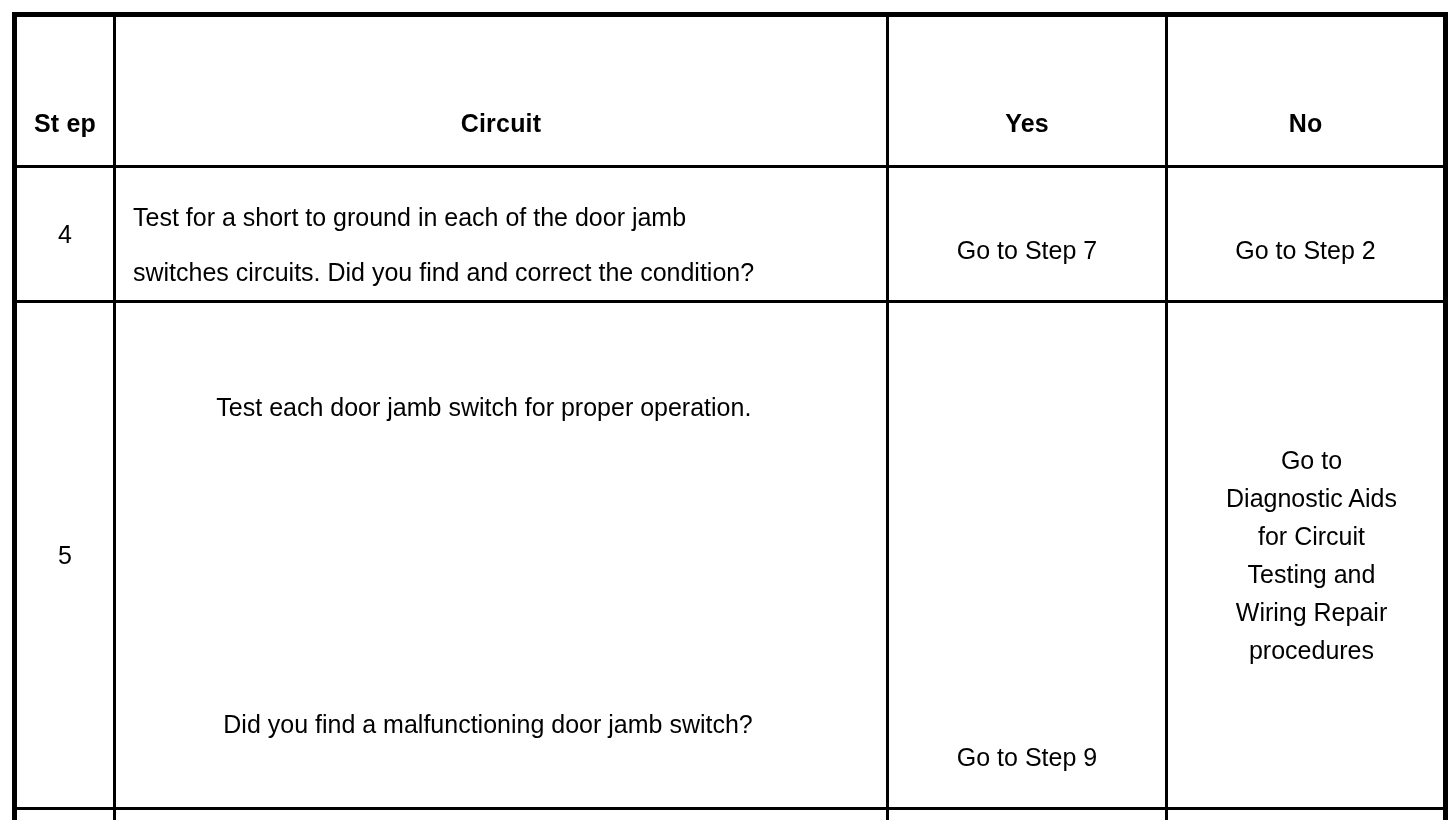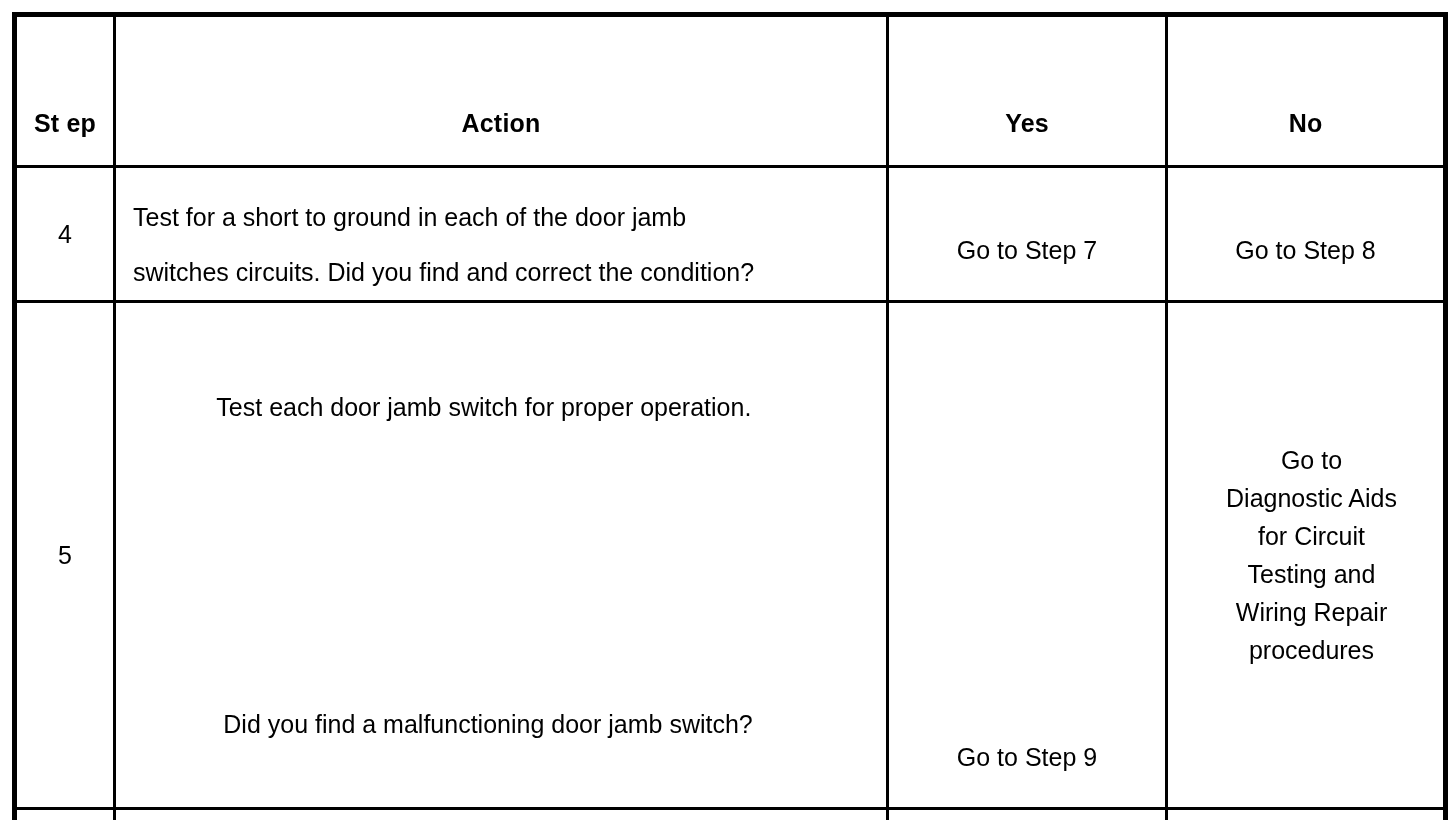--- a/index.html
+++ b/index.html
@@ -134,21 +134,21 @@
 
     <thead>
       <tr>
         <th class="hdr-step">
           <div class="hdr-spacer">
             <div class="hdr-inner" style="padding-top:88px;">St
 ep</div>
           </div>
         </th>
         <th>
-          <div class="hdr-inner">Action</div>
+          <div class="hdr-inner">Circuit</div>
         </th>
         <th>
           <div class="hdr-inner">Yes</div>
         </th>
         <th>
           <div class="hdr-inner">No</div>
         </th>
       </tr>
     </thead>
 
@@ -157,21 +157,21 @@
       <tr class="row-4">
         <td class="cell-step">4</td>
         <td class="cell-action">
           <div class="act-inner">Test for a short to ground in each of the door jamb
 switches circuits. Did you find and correct the condition?</div>
         </td>
         <td class="cell-yesno">
           <div class="yn-inner">Go to Step 7</div>
         </td>
         <td class="cell-yesno">
-          <div class="yn-inner">Go to Step 8</div>
+          <div class="yn-inner">Go to Step 2</div>
         </td>
       </tr>
 
       <tr class="row-5">
         <td class="cell-step">5</td>
         <td class="cell-action">
           <div class="act-inner">
             <span>Test each door jamb switch for proper operation.</span>
             <span class="gap-block"></span>
             <span> Did you find a malfunctioning door jamb switch?</span>

